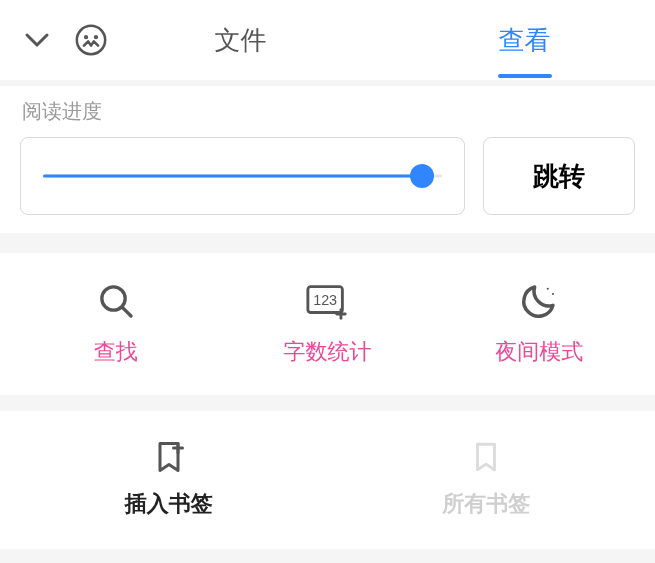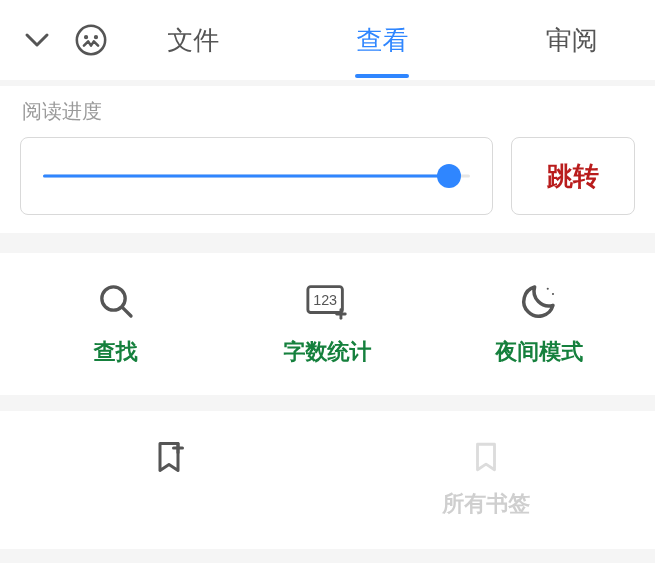--- a/index.html
+++ b/index.html
@@ -104,29 +104,29 @@
   .slider-thumb {
     position: absolute;
     top: 50%;
     left: 95%;
     width: 24px; height: 24px;
     background: #2f86ff;
     border-radius: 50%;
     transform: translate(-50%, -50%);
   }
   .jump-btn {
-    width: 124px;
+    width: 152px;
     border: 1.5px solid #d9d9d9;
     border-radius: 8px;
     display: flex;
     align-items: center;
     justify-content: center;
     font-size: 26px;
     font-weight: 600;
-    color: #b91c1c;
+    color: #000000;
     cursor: pointer;
   }
 
   .section-tools {
     background: #fff;
     margin-top: 20px;
     padding: 20px 10px 22px 10px;
   }
   .tool-row {
     display: flex;
@@ -142,22 +142,22 @@
     padding: 6px 0;
   }
   .tool-icon {
     height: 44px;
     display: flex;
     align-items: center;
     justify-content: center;
   }
   .tool-label {
     font-size: 22px;
-    font-weight: 700;
-    color: #15803d;
+    font-weight: 400;
+    color: #ec4899;
   }
   .highlight-box {
     border: 8px solid #f36da3;
     border-radius: 2px;
     margin: -8px;
     padding: 8px 0;
   }
 
   .section-bookmarks {
     background: #fff;
@@ -205,21 +205,20 @@
         <circle cx="12" cy="12" r="10"></circle>
         <circle cx="8.5" cy="10" r="0.6" fill="#555"></circle>
         <circle cx="15.5" cy="10" r="0.6" fill="#555"></circle>
         <path d="M7 16 L10 13 L12 16 L14 13 L17 16"></path>
       </svg>
     </span>
   </div>
   <div class="tabs">
     <div class="tab">文件</div>
     <div class="tab active">查看</div>
-    <div class="tab">审阅</div>
   </div>
 </div>
 
 <div class="section-progress">
   <div class="progress-label">阅读进度</div>
   <div class="progress-row">
     <div class="slider-box">
       <div class="slider">
         <div class="slider-track-bg"></div>
         <div class="slider-track-fill"></div>
@@ -268,20 +267,21 @@
 <div class="section-bookmarks">
   <div class="bm-row">
     <div class="bm-item">
       <span class="bm-icon">
         <svg width="36" height="36" viewBox="0 0 24 24" fill="none" stroke="#555" stroke-width="2" stroke-linecap="round" stroke-linejoin="round">
           <path d="M6 3h12v18l-6-4-6 4V3z"></path>
           <line x1="18" y1="3" x2="18" y2="9" stroke-width="2"></line>
           <line x1="15" y1="6" x2="21" y2="6" stroke-width="2"></line>
         </svg>
       </span>
+      <span class="bm-label">插入书签</span>
     </div>
     <div class="bm-item disabled">
       <span class="bm-icon">
         <svg width="34" height="34" viewBox="0 0 24 24" fill="none" stroke="#dcdcdc" stroke-width="2" stroke-linecap="round" stroke-linejoin="round">
           <path d="M6 3h12v18l-6-4-6 4V3z"></path>
         </svg>
       </span>
       <span class="bm-label">所有书签</span>
     </div>
   </div>

